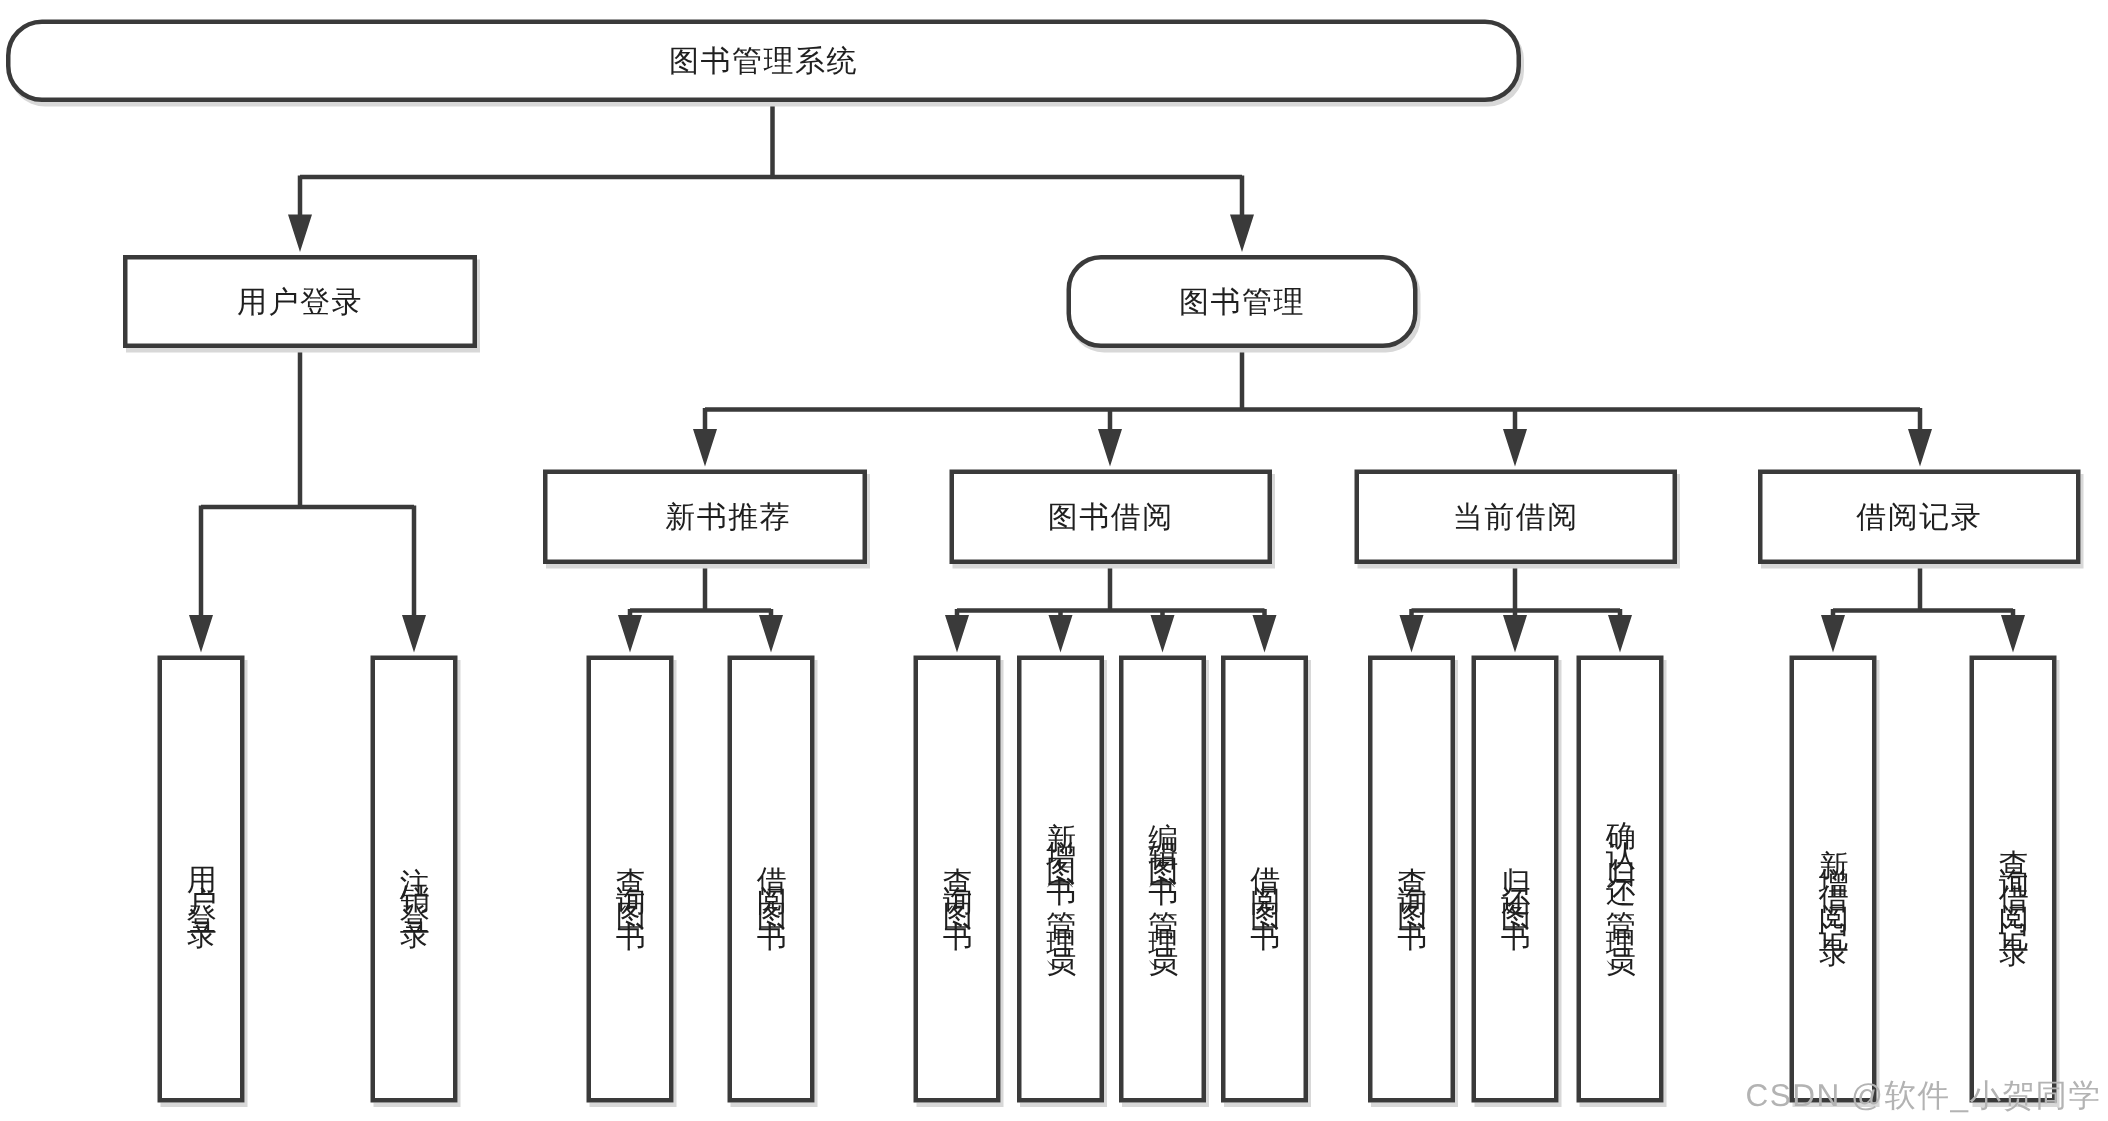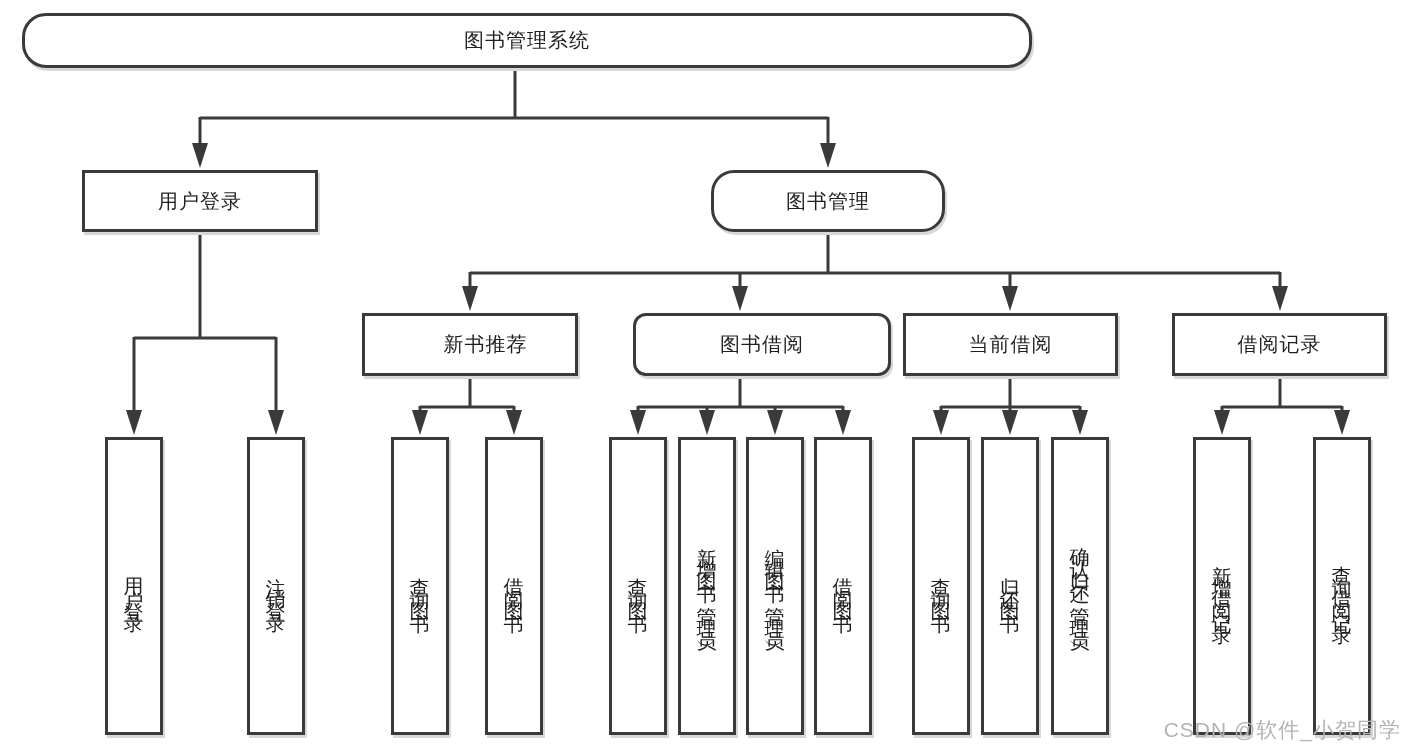--- a/index.html
+++ b/index.html
@@ -87,34 +87,34 @@
                M1002,286 L1018,286 L1010,311 Z M1272,286 L1288,286 L1280,311 Z
                M412,410 L428,410 L420,435 Z M506,410 L522,410 L514,435 Z
                M630,410 L646,410 L638,435 Z M699,410 L715,410 L707,435 Z
                M767,410 L783,410 L775,435 Z M835,410 L851,410 L843,435 Z
                M933,410 L949,410 L941,435 Z M1002,410 L1018,410 L1010,435 Z
                M1072,410 L1088,410 L1080,435 Z
                M1214,410 L1230,410 L1222,435 Z M1334,410 L1350,410 L1342,435 Z"></path>
     </g>
   </svg>
 
-  <div class="hbox" style="left:22px; top:13px; width:1010px; height:55px;border-radius:24px;">图书管理系统</div>
+  <div class="hbox" style="left:4px; top:13px; width:1010px; height:55px;border-radius:24px;">图书管理系统</div>
 
   <div class="hbox" style="left:82px; top:170px; width:236px; height:62px;">用户登录</div>
   <div class="hbox" style="left:711px; top:170px; width:234px; height:62px;border-radius:23px;">图书管理</div>
 
   <div class="vbox" style="left:105px;">
     <span class="vtext">用户登录</span>
   </div>
   <div class="vbox" style="left:247px;">
     <span class="vtext">注销登录</span>
   </div>
 
   <div class="hbox" style="left:362px; top:313px; width:216px; height:63px;padding-left:31px;">新书推荐</div>
-  <div class="hbox" style="left:633px; top:313px; width:258px; height:63px;border-radius:13px;">图书借阅</div>
+  <div class="hbox" style="left:633px; top:313px; width:215px; height:63px;">图书借阅</div>
   <div class="hbox" style="left:903px; top:313px; width:215px; height:63px;">当前借阅</div>
   <div class="hbox" style="left:1172px; top:313px; width:215px; height:63px;">借阅记录</div>
 
   <div class="vbox" style="left:391px;">
     <span class="vtext">查询图书</span>
   </div>
   <div class="vbox" style="left:485px;">
     <span class="vtext">借阅图书</span>
   </div>
 

